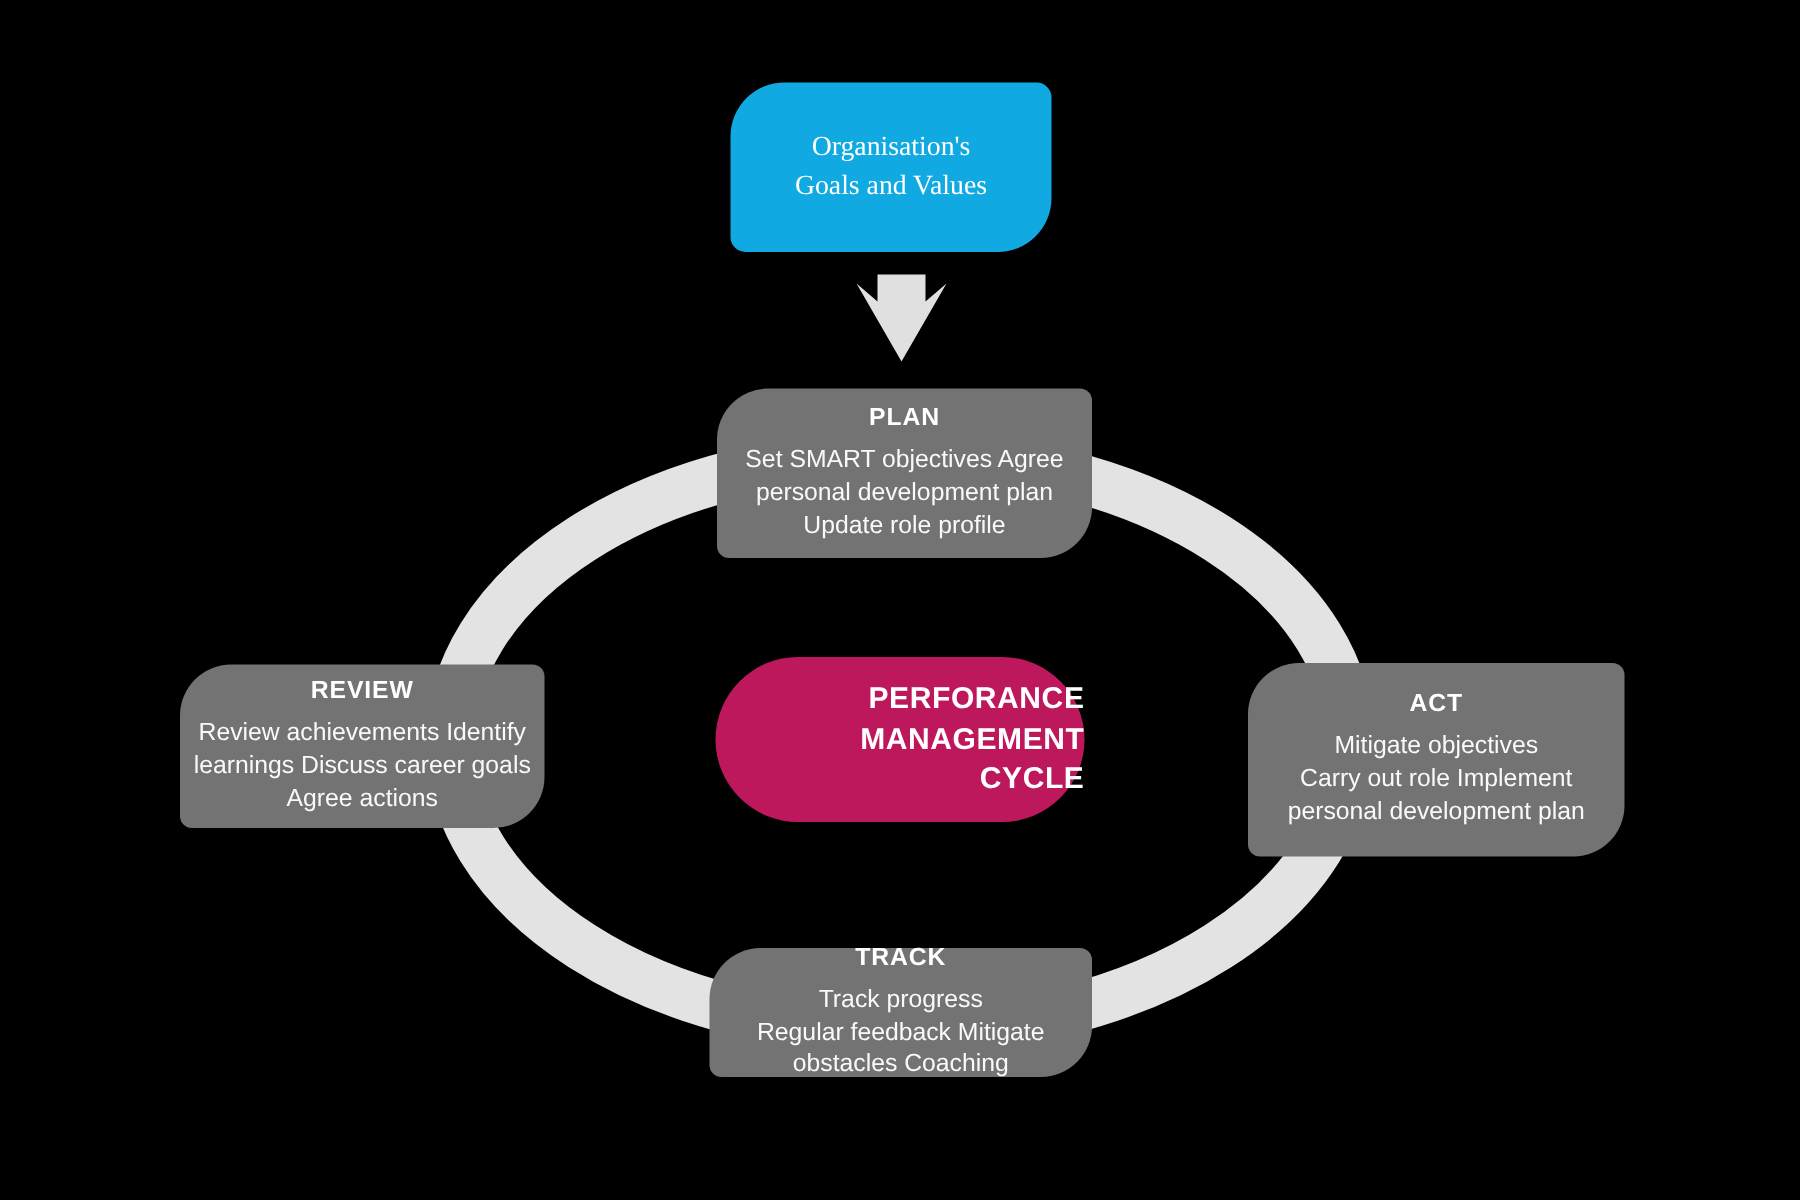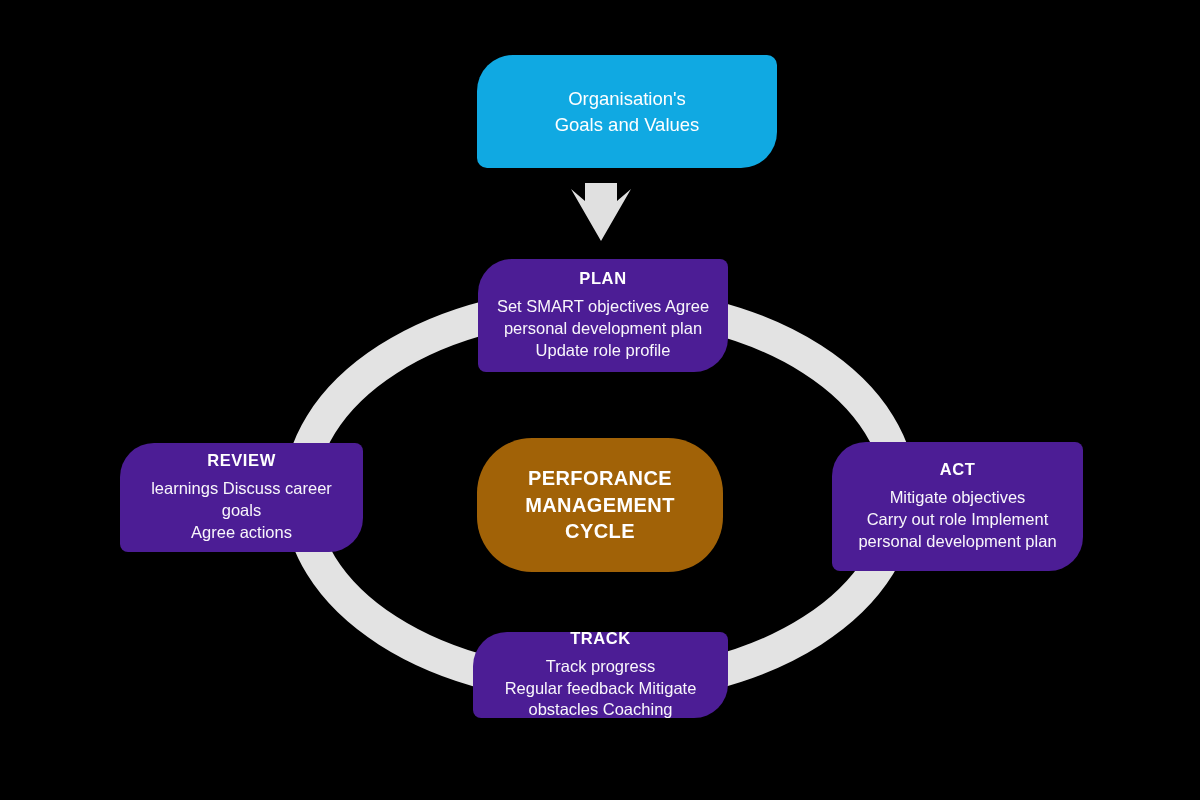--- a/index.html
+++ b/index.html
@@ -31,58 +31,60 @@
     position: absolute;
     box-sizing: border-box;
     color: #ffffff;
     display: flex;
     flex-direction: column;
     align-items: center;
     justify-content: center;
     text-align: center;
   }
   .org-box {
-    left: 477px; top: 55px;
-    width: 300px; height: 113px;
+    left: 487px; top: 55px;
+    width: 214px; height: 113px;
     background: #10A9E2;
     border-radius: 36px 10px 36px 10px;
     font-size: 18.5px;
     line-height: 1.38;
     font-weight: 400;
+    font-family: Liberation Serif, serif;
   }
   .stage-box {
-    background: #4c1d95;
+    background: #737373;
     border-radius: 34px 8px 34px 8px;
-    padding: 10px 14px;
+    padding: 10px 3px;
   }
   .stage-box .stage-title {
     font-size: 16.5px;
     font-weight: 700;
     letter-spacing: 0.6px;
     margin-bottom: 8px;
   }
   .stage-box .stage-line {
     font-size: 16.5px;
     font-weight: 400;
     line-height: 1.32;
     color: rgba(255,255,255,0.96);
   }
   .plan-box  { left: 478px; top: 259px; width: 250px; height: 113px; }
   .review-box{ left: 120px; top: 443px; width: 243px; height: 109px; align-items: center; }
   .act-box   { left: 832px; top: 442px; width: 251px; height: 129px; }
   .track-box { left: 473px; top: 632px; width: 255px; height: 86px; }
   .center-box {
     left: 477px; top: 438px;
-    width: 246px; height: 134px;
-    background: #a16207;
+    width: 246px; height: 110px;
+    background: #be185d;
     border-radius: 55px;
     font-size: 20px;
     font-weight: 700;
     letter-spacing: 0.4px;
     line-height: 1.32;
+    align-items: flex-end;
   }
 </style>
 </head>
 <body>
 
 <div class="canvas">
 
   <svg class="ring-svg" viewBox="0 0 1200 800" aria-hidden="true">
     <ellipse cx="600" cy="495" rx="300" ry="192" fill="none" stroke="#E3E3E3" stroke-width="33"></ellipse>
   </svg>
@@ -98,20 +100,21 @@
 
   <div class="box stage-box plan-box">
     <div class="stage-title">PLAN</div>
     <div class="stage-line">Set SMART objectives Agree</div>
     <div class="stage-line">personal development plan</div>
     <div class="stage-line">Update role profile</div>
   </div>
 
   <div class="box stage-box review-box">
     <div class="stage-title">REVIEW</div>
+    <div class="stage-line">Review achievements Identify</div>
     <div class="stage-line">learnings Discuss career goals</div>
     <div class="stage-line">Agree actions</div>
   </div>
 
   <div class="box center-box">
     <div>PERFORANCE</div>
     <div>MANAGEMENT</div>
     <div>CYCLE</div>
   </div>
 

